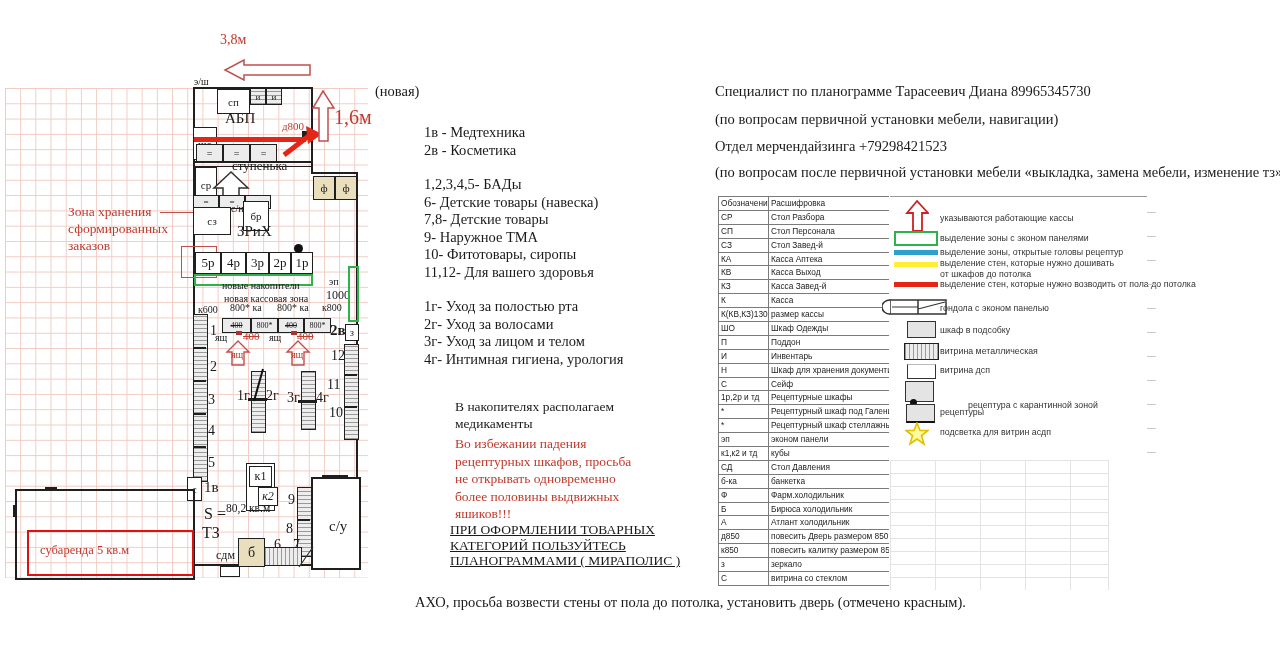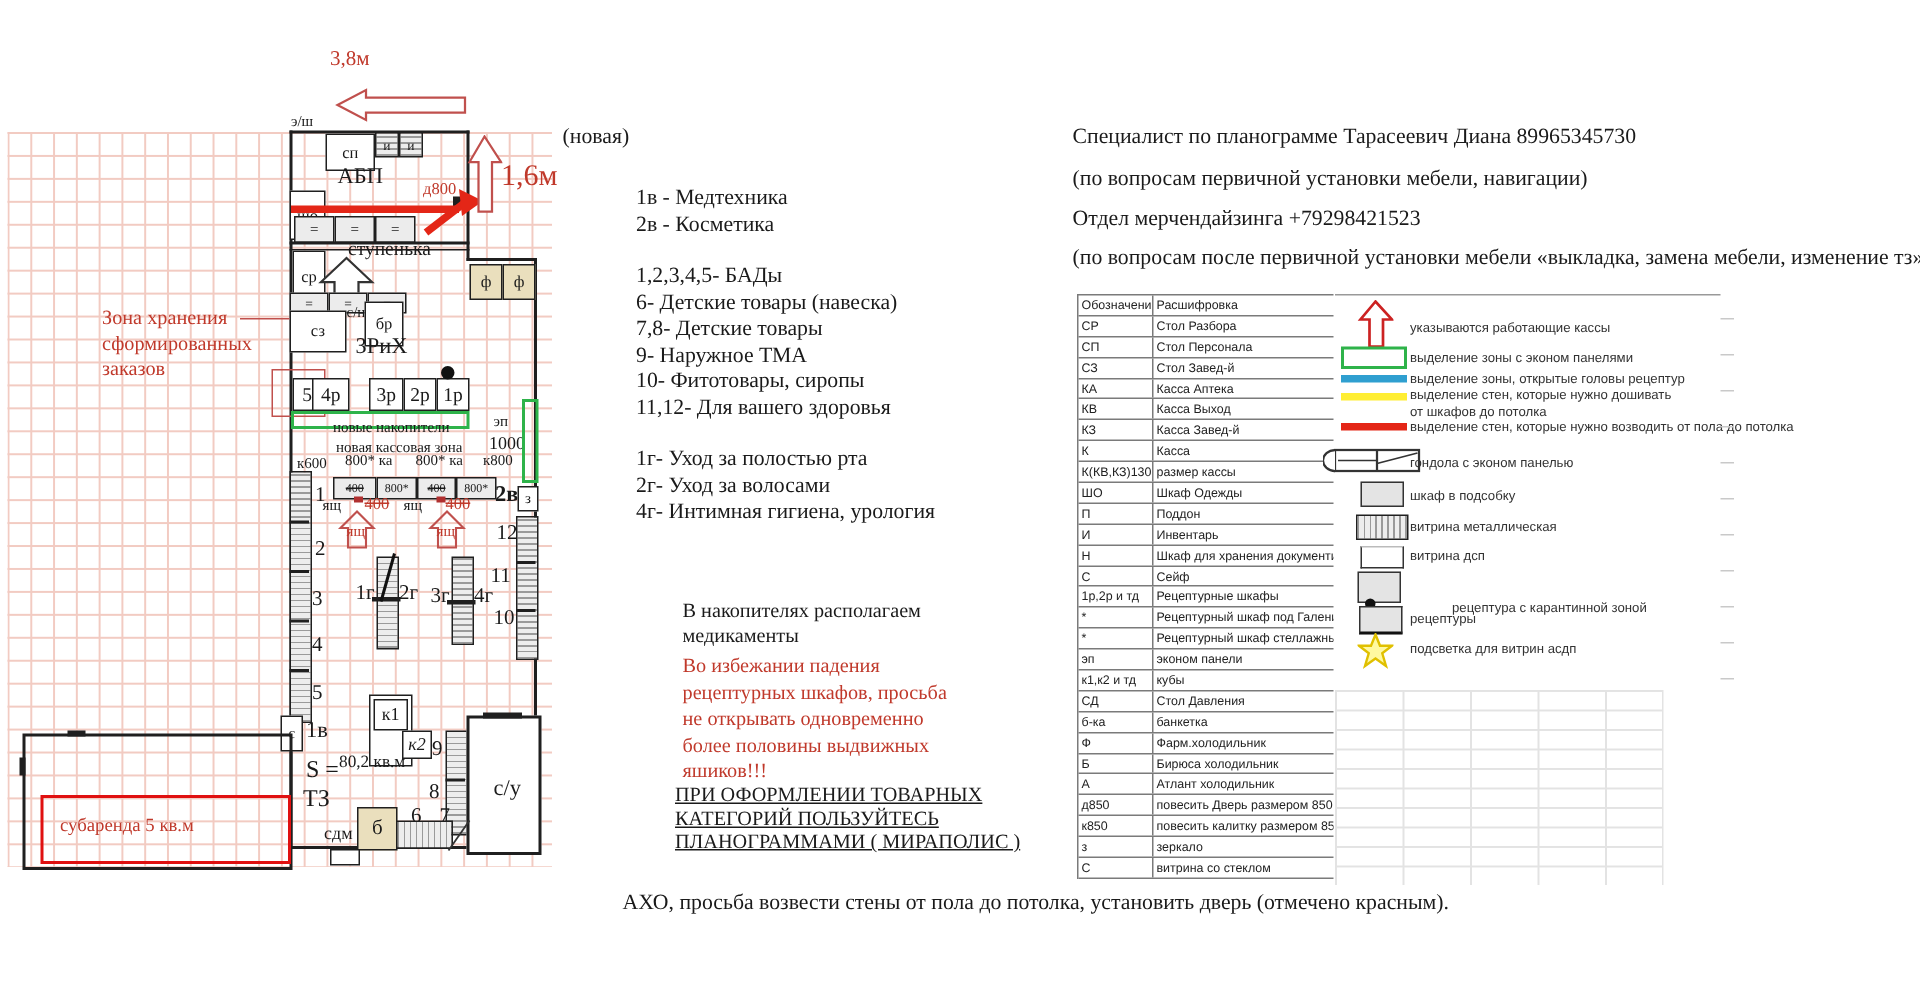--- a/index.html
+++ b/index.html
@@ -102,21 +102,21 @@
 <div class="abs pbox" style="left:243px;top:201px;width:24px;height:28px;font-size:11px;">бр</div>
 <div class="abs nw" style="left:237px;top:223px;font-size:15px;">ЗРиХ</div>
 
 <div class="abs red pre" style="left:68px;top:203px;font-size:13.5px;line-height:17px;">Зона хранения
 сформированных
 заказов</div>
 <div class="abs" style="left:160px;top:212px;width:33px;height:1px;background:#c0504d;"></div>
 
 <div class="abs redoutline" style="left:181px;top:246px;width:34px;height:30px;"></div>
 <div class="abs pbox" style="left:195px;top:252px;width:24px;height:20px;font-size:13px;">5р</div>
-<div class="abs pbox" style="left:208px;top:252px;width:23px;height:20px;font-size:13px;">4р</div>
+<div class="abs pbox" style="left:221px;top:252px;width:23px;height:20px;font-size:13px;">4р</div>
 <div class="abs pbox" style="left:246px;top:252px;width:21px;height:20px;font-size:13px;">3р</div>
 <div class="abs pbox" style="left:269px;top:252px;width:20px;height:20px;font-size:13px;">2р</div>
 <div class="abs pbox" style="left:291px;top:252px;width:20px;height:20px;font-size:13px;">1р</div>
 <div class="abs" style="left:294px;top:244px;width:9px;height:9px;border-radius:50%;background:#111;"></div>
 <div class="abs greenoutline" style="left:194px;top:274px;width:115px;height:8px;"></div>
 <div class="abs nw" style="left:222px;top:280px;font-size:10px;">новые накопители</div>
 <div class="abs nw" style="left:224px;top:293px;font-size:10px;">новая кассовая зона</div>
 <div class="abs nw" style="left:198px;top:304px;font-size:10px;">к600</div>
 <div class="abs nw" style="left:230px;top:302px;font-size:10px;">800* ка</div>
 <div class="abs nw" style="left:277px;top:302px;font-size:10px;">800* ка</div>
@@ -171,21 +171,21 @@
   </svg>
 <div class="abs hatch" style="left:301px;top:371px;width:13px;height:57px;"></div>
 <div class="abs wall" style="left:298px;top:400px;width:19px;height:3px;"></div>
 <div class="abs nw num" style="left:237px;top:388px;">1г</div>
 <div class="abs nw num" style="left:266px;top:388px;">2г</div>
 <div class="abs nw num" style="left:287px;top:390px;">3г</div>
 <div class="abs nw num" style="left:316px;top:390px;">4г</div>
 
 <div class="abs pbox" style="left:246px;top:463px;width:27px;height:46px;background:#fff;"></div>
 <div class="abs pbox" style="left:249px;top:466px;width:21px;height:19px;font-size:12px;">к1</div>
-<div class="abs pbox" style="left:268px;top:487px;width:18px;height:17px;font-size:12px;font-style:italic;">к2</div>
+<div class="abs pbox" style="left:258px;top:487px;width:18px;height:17px;font-size:12px;font-style:italic;">к2</div>
 <div class="abs pbox" style="left:187px;top:477px;width:13px;height:22px;font-size:10px;">с</div>
 <div class="abs nw num" style="left:204px;top:479px;font-size:15px;">1в</div>
 <div class="abs nw" style="left:204px;top:505px;font-size:16px;">S =</div>
 <div class="abs nw" style="left:226px;top:502px;font-size:11.5px;">80,2 кв.м</div>
 <div class="abs nw" style="left:202px;top:524px;font-size:16px;">ТЗ</div>
 <div class="abs nw num" style="left:288px;top:492px;">9</div>
 <div class="abs nw num" style="left:286px;top:521px;">8</div>
 <div class="abs hatch" style="left:297px;top:487px;width:13px;height:68px;"></div>
 <div class="abs wall" style="left:297px;top:519px;width:13px;height:2px;"></div>
 <div class="abs" style="left:311px;top:477px;width:46px;height:89px;border:2px solid #1f1f1f;background:#fff;"></div>
@@ -219,20 +219,21 @@
       <div class="cat-line">1,2,3,4,5- БАДы</div>
       <div class="cat-line">6- Детские товары (навеска)</div>
       <div class="cat-line">7,8- Детские товары</div>
       <div class="cat-line">9- Наружное ТМА</div>
       <div class="cat-line">10- Фитотовары, сиропы</div>
       <div class="cat-line">11,12- Для вашего здоровья</div>
     </div>
     <div class="cat-group">
       <div class="cat-line">1г- Уход за полостью рта</div>
       <div class="cat-line">2г- Уход за волосами</div>
+      <div class="cat-line">3г- Уход за лицом и телом</div>
       <div class="cat-line">4г- Интимная гигиена, урология</div>
     </div>
   </div>
 <div class="abs pre" style="left:455px;top:398px;font-size:13.5px;line-height:17px;">В накопителях располагаем
 медикаменты</div>
 <div class="abs pre red" style="left:455px;top:435px;font-size:13.5px;line-height:17.5px;">Во избежании падения
 рецептурных шкафов, просьба
 не открывать одновременно
 более половины выдвижных
 яшиков!!!</div>

